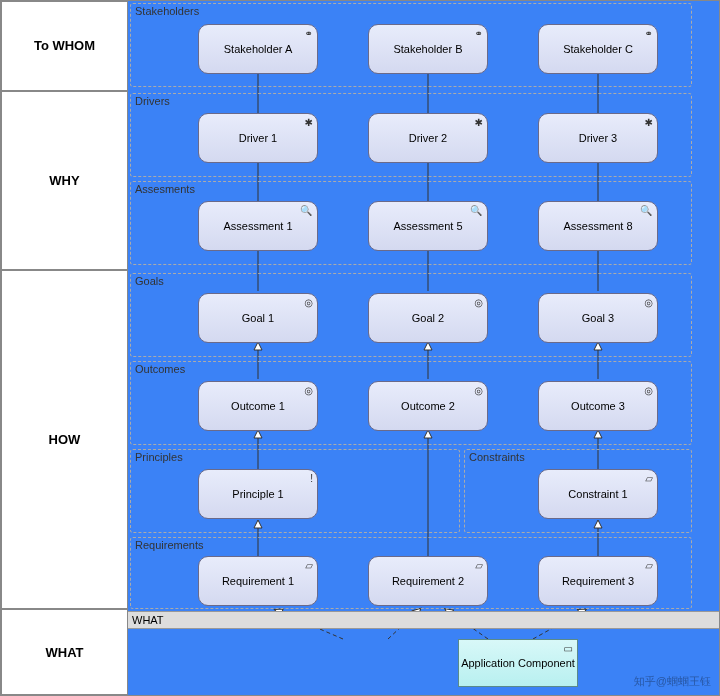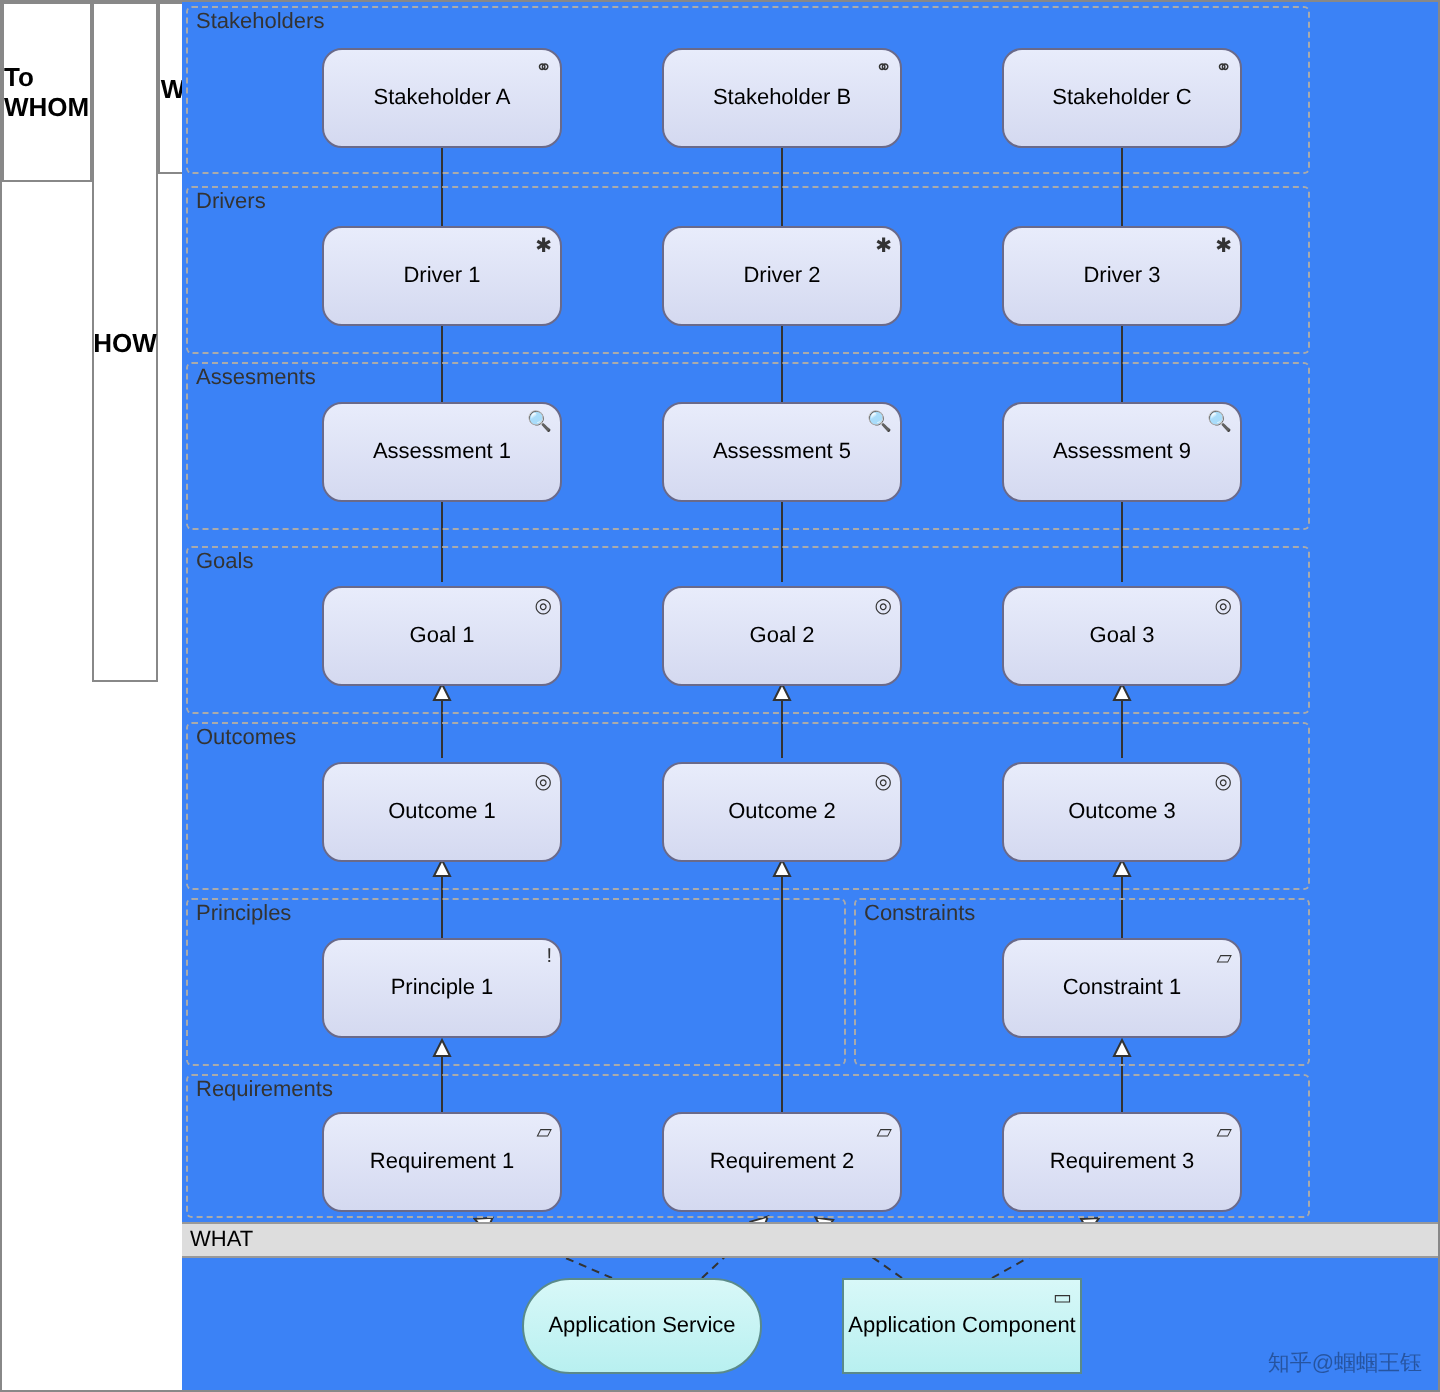--- a/index.html
+++ b/index.html
@@ -1,37 +1,38 @@
 <!DOCTYPE html>
 <html><head>
 <meta charset="utf-8">
 <style>
 *{box-sizing:border-box;margin:0;padding:0}
 body{font-family:Arial,sans-serif;font-size:11px;background:#fff;width:720px;height:696px;position:relative;overflow:hidden}
 .container{display:flex;width:720px;height:696px;border:1px solid #888}
-.leftcol{width:90px;display:flex;flex-direction:row}
+.leftcol{width:127px;display:flex;flex-direction:column}
 .cell{border:1px solid #888;display:flex;align-items:center;justify-content:center;font-weight:bold;font-size:13px}
 .c1{height:90px}.c2{height:180px}.c3{height:340px}.c4{height:86px}
 .rightcol{flex:1;position:relative;background:#3b82f6}
 .dashbox{position:absolute;border:1px dashed #aaa;border-radius:3px}
 .dashlabel{position:absolute;top:1px;left:4px;font-size:11px;color:#333}
 .node{position:absolute;width:120px;height:50px;background:linear-gradient(180deg,#e8ecfb,#d4d9f0);border:1px solid #6a6a8a;border-radius:10px;display:flex;align-items:center;justify-content:center;text-align:center;font-size:11px;padding:2px}
 .service{position:absolute;width:120px;height:48px;background:linear-gradient(180deg,#d8f8f8,#b8f0f0);border:1px solid #5a8a8a;border-radius:24px;display:flex;align-items:center;justify-content:center;text-align:center;font-size:11px}
 .component{position:absolute;width:120px;height:48px;background:linear-gradient(180deg,#d8f8f8,#b8f0f0);border:1px solid #5a8a8a;display:flex;align-items:center;justify-content:center;text-align:center;font-size:11px}
 .icon{position:absolute;top:3px;right:4px;font-size:10px;color:#333}
 svg.conn{position:absolute;top:0;left:0;pointer-events:none}
 .whatbar{position:absolute;left:0;width:100%;height:18px;background:#ddd;border-top:1px solid #999;border-bottom:1px solid #999;font-size:11px;padding-left:4px;display:flex;align-items:center}
 .watermark{position:absolute;bottom:6px;right:8px;font-size:11px;color:rgba(0,0,0,0.35)}
 </style>
 </head>
 <body>
 
 <div class="container">
   <div class="leftcol">
     <div class="cell c1">To WHOM</div>
+    <div class="cell c2">WHY</div>
     <div class="cell c3">HOW</div>
     <div class="cell c4">WHAT</div>
   </div>
   <div class="rightcol">
 
     <svg class="conn" width="610" height="696">
       <defs>
         <marker id="tri" markerWidth="10" markerHeight="10" refX="5" refY="5" orient="auto">
           <path d="M1,1 L9,5 L1,9 Z" fill="#fff" stroke="#333"></path>
         </marker>
@@ -115,21 +116,21 @@
 
     <div class="node" style="left:70px;top:200px">
         <span>Assessment 1</span>
         <span class="icon">🔍</span>
       </div>
     <div class="node" style="left:240px;top:200px">
         <span>Assessment 5</span>
         <span class="icon">🔍</span>
       </div>
     <div class="node" style="left:410px;top:200px">
-        <span>Assessment 9</span>
+        <span>Assessment 8</span>
         <span class="icon">🔍</span>
       </div>
 
     <div class="node" style="left:70px;top:292px">
         <span>Goal 1</span>
         <span class="icon">◎</span>
       </div>
     <div class="node" style="left:240px;top:292px">
         <span>Goal 2</span>
         <span class="icon">◎</span>
@@ -171,23 +172,20 @@
       </div>
     <div class="node" style="left:410px;top:555px">
         <span>Requirement 3</span>
         <span class="icon">▱</span>
       </div>
 
     <div class="whatbar" style="top:610px">
         <span>WHAT</span>
       </div>
 
-    <div class="service" style="left:170px;top:638px">
-        <span>Application Service</span>
-      </div>
     <div class="component" style="left:330px;top:638px">
         <span>Application Component</span>
         <span class="icon">▭</span>
       </div>
 
     <div class="watermark">知乎@蝈蝈王钰</div>
   </div>
 </div>
 
 </body></html>

